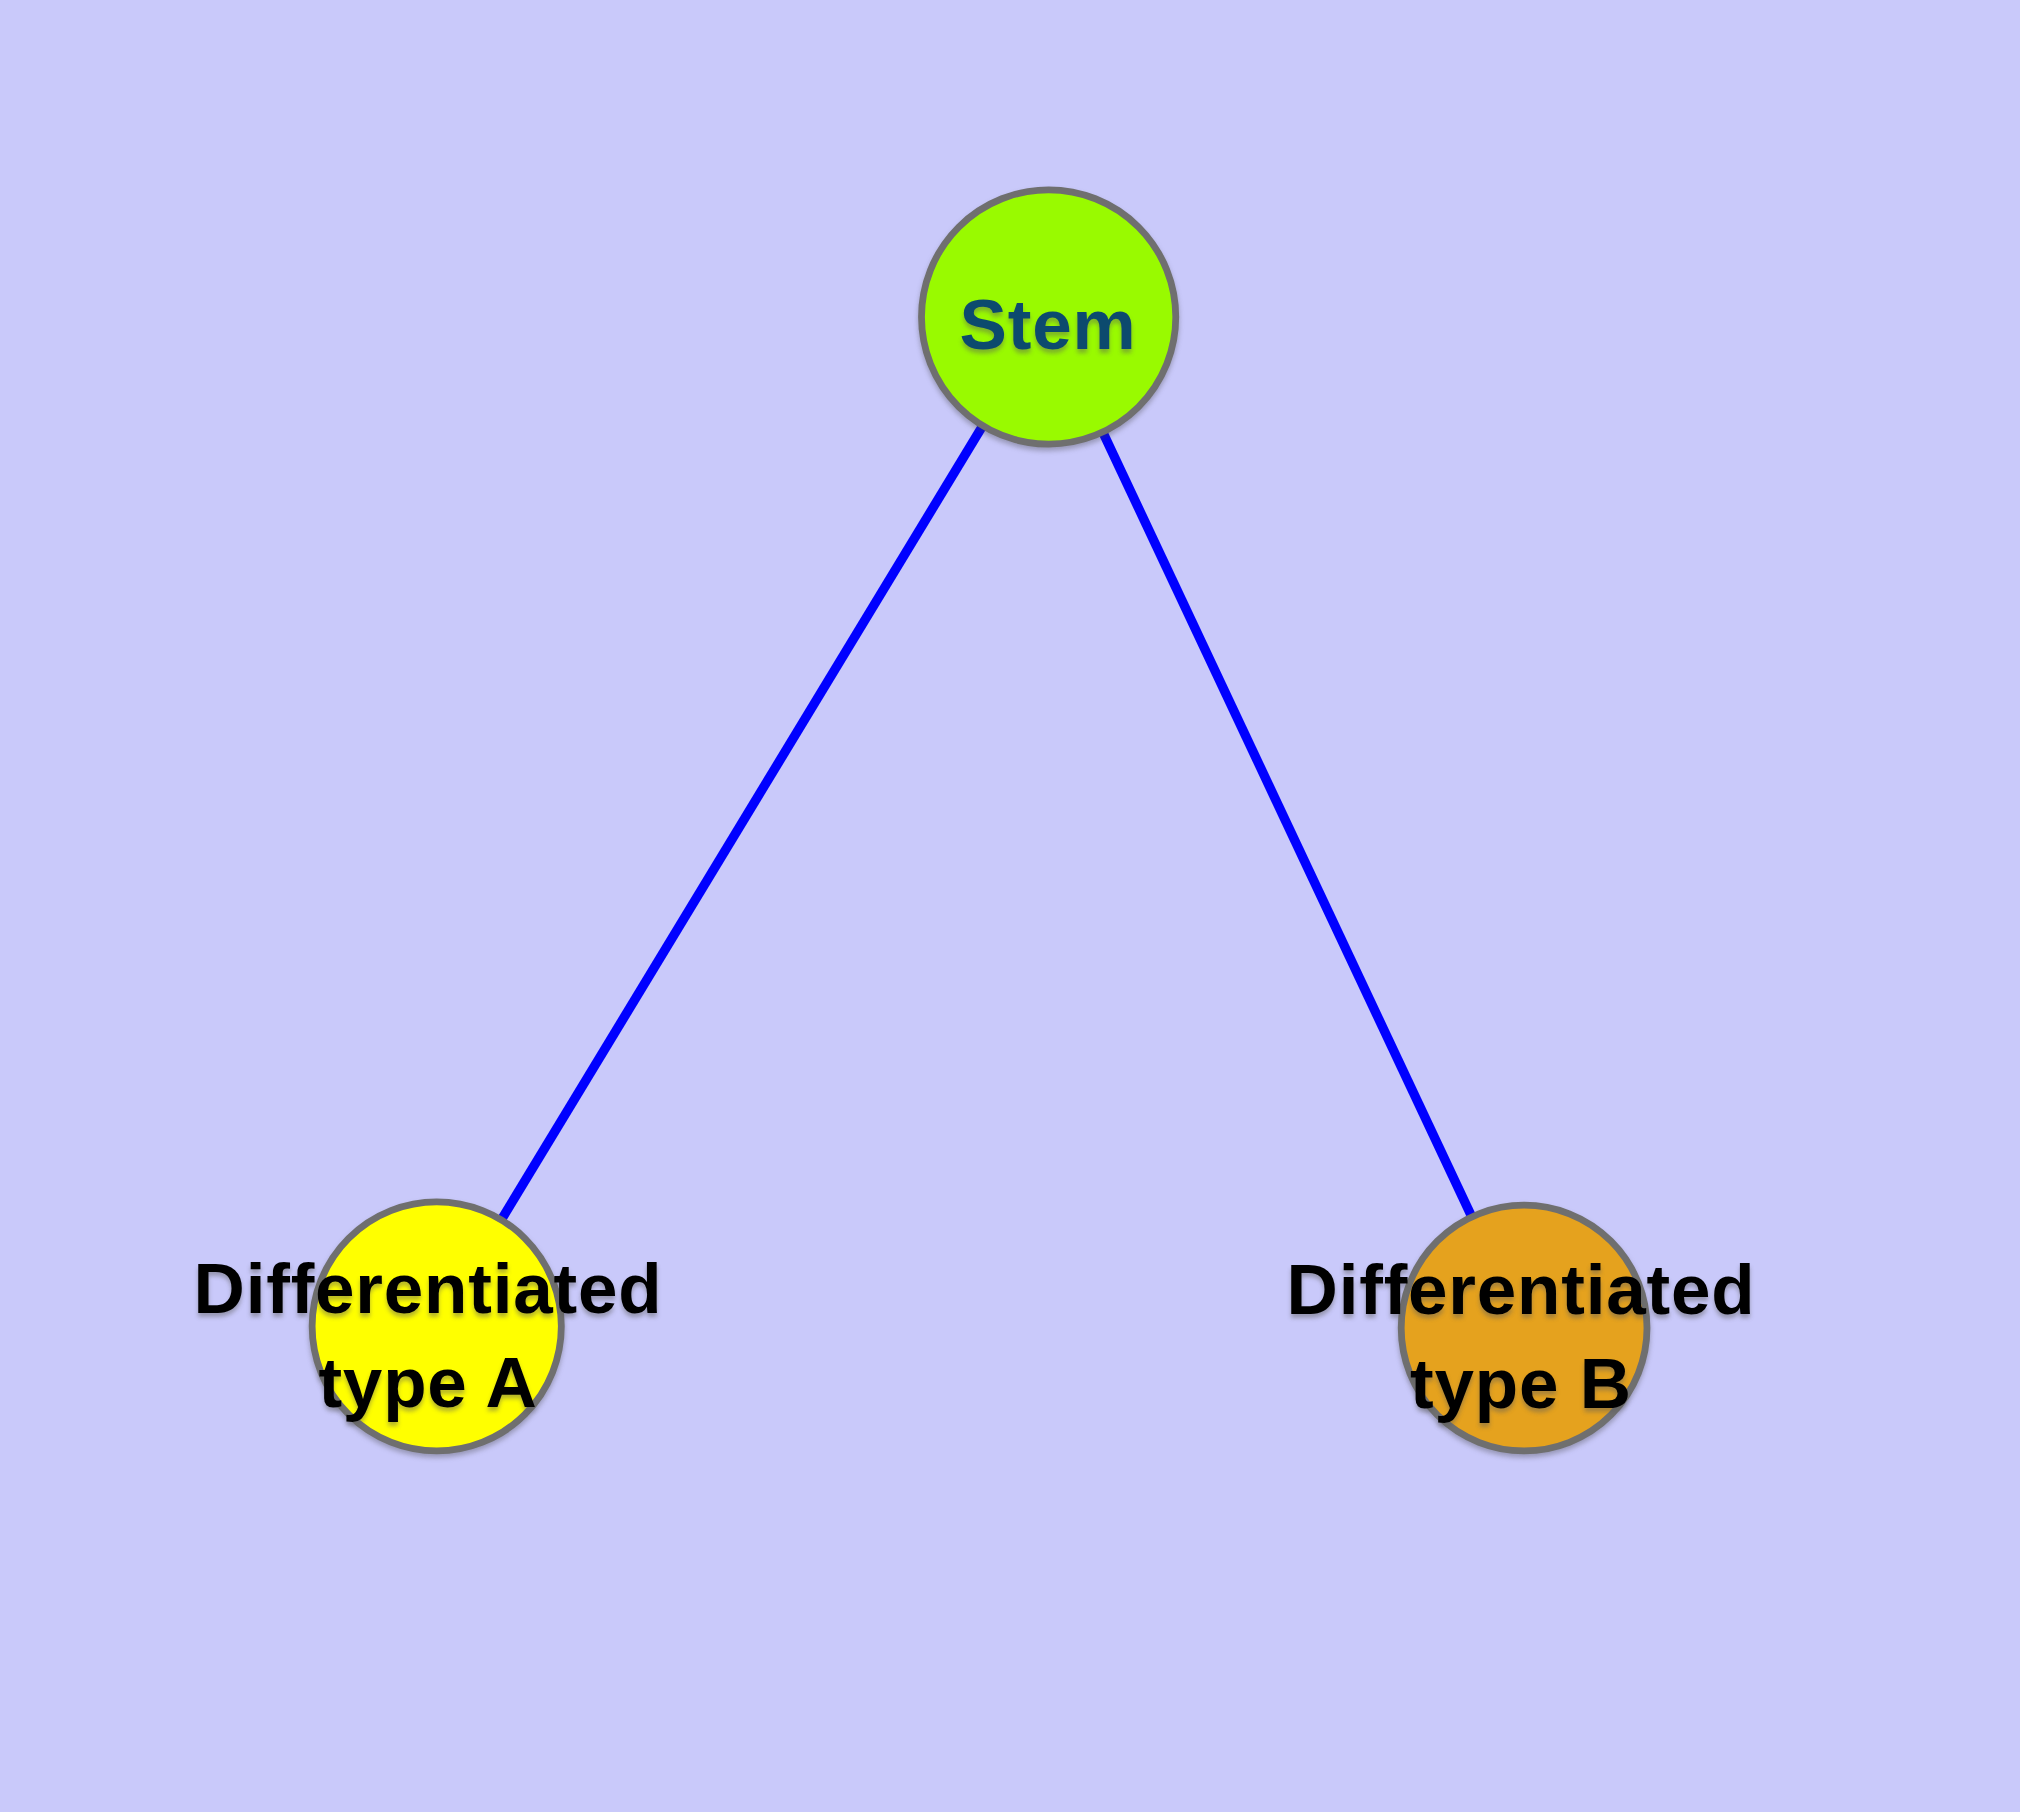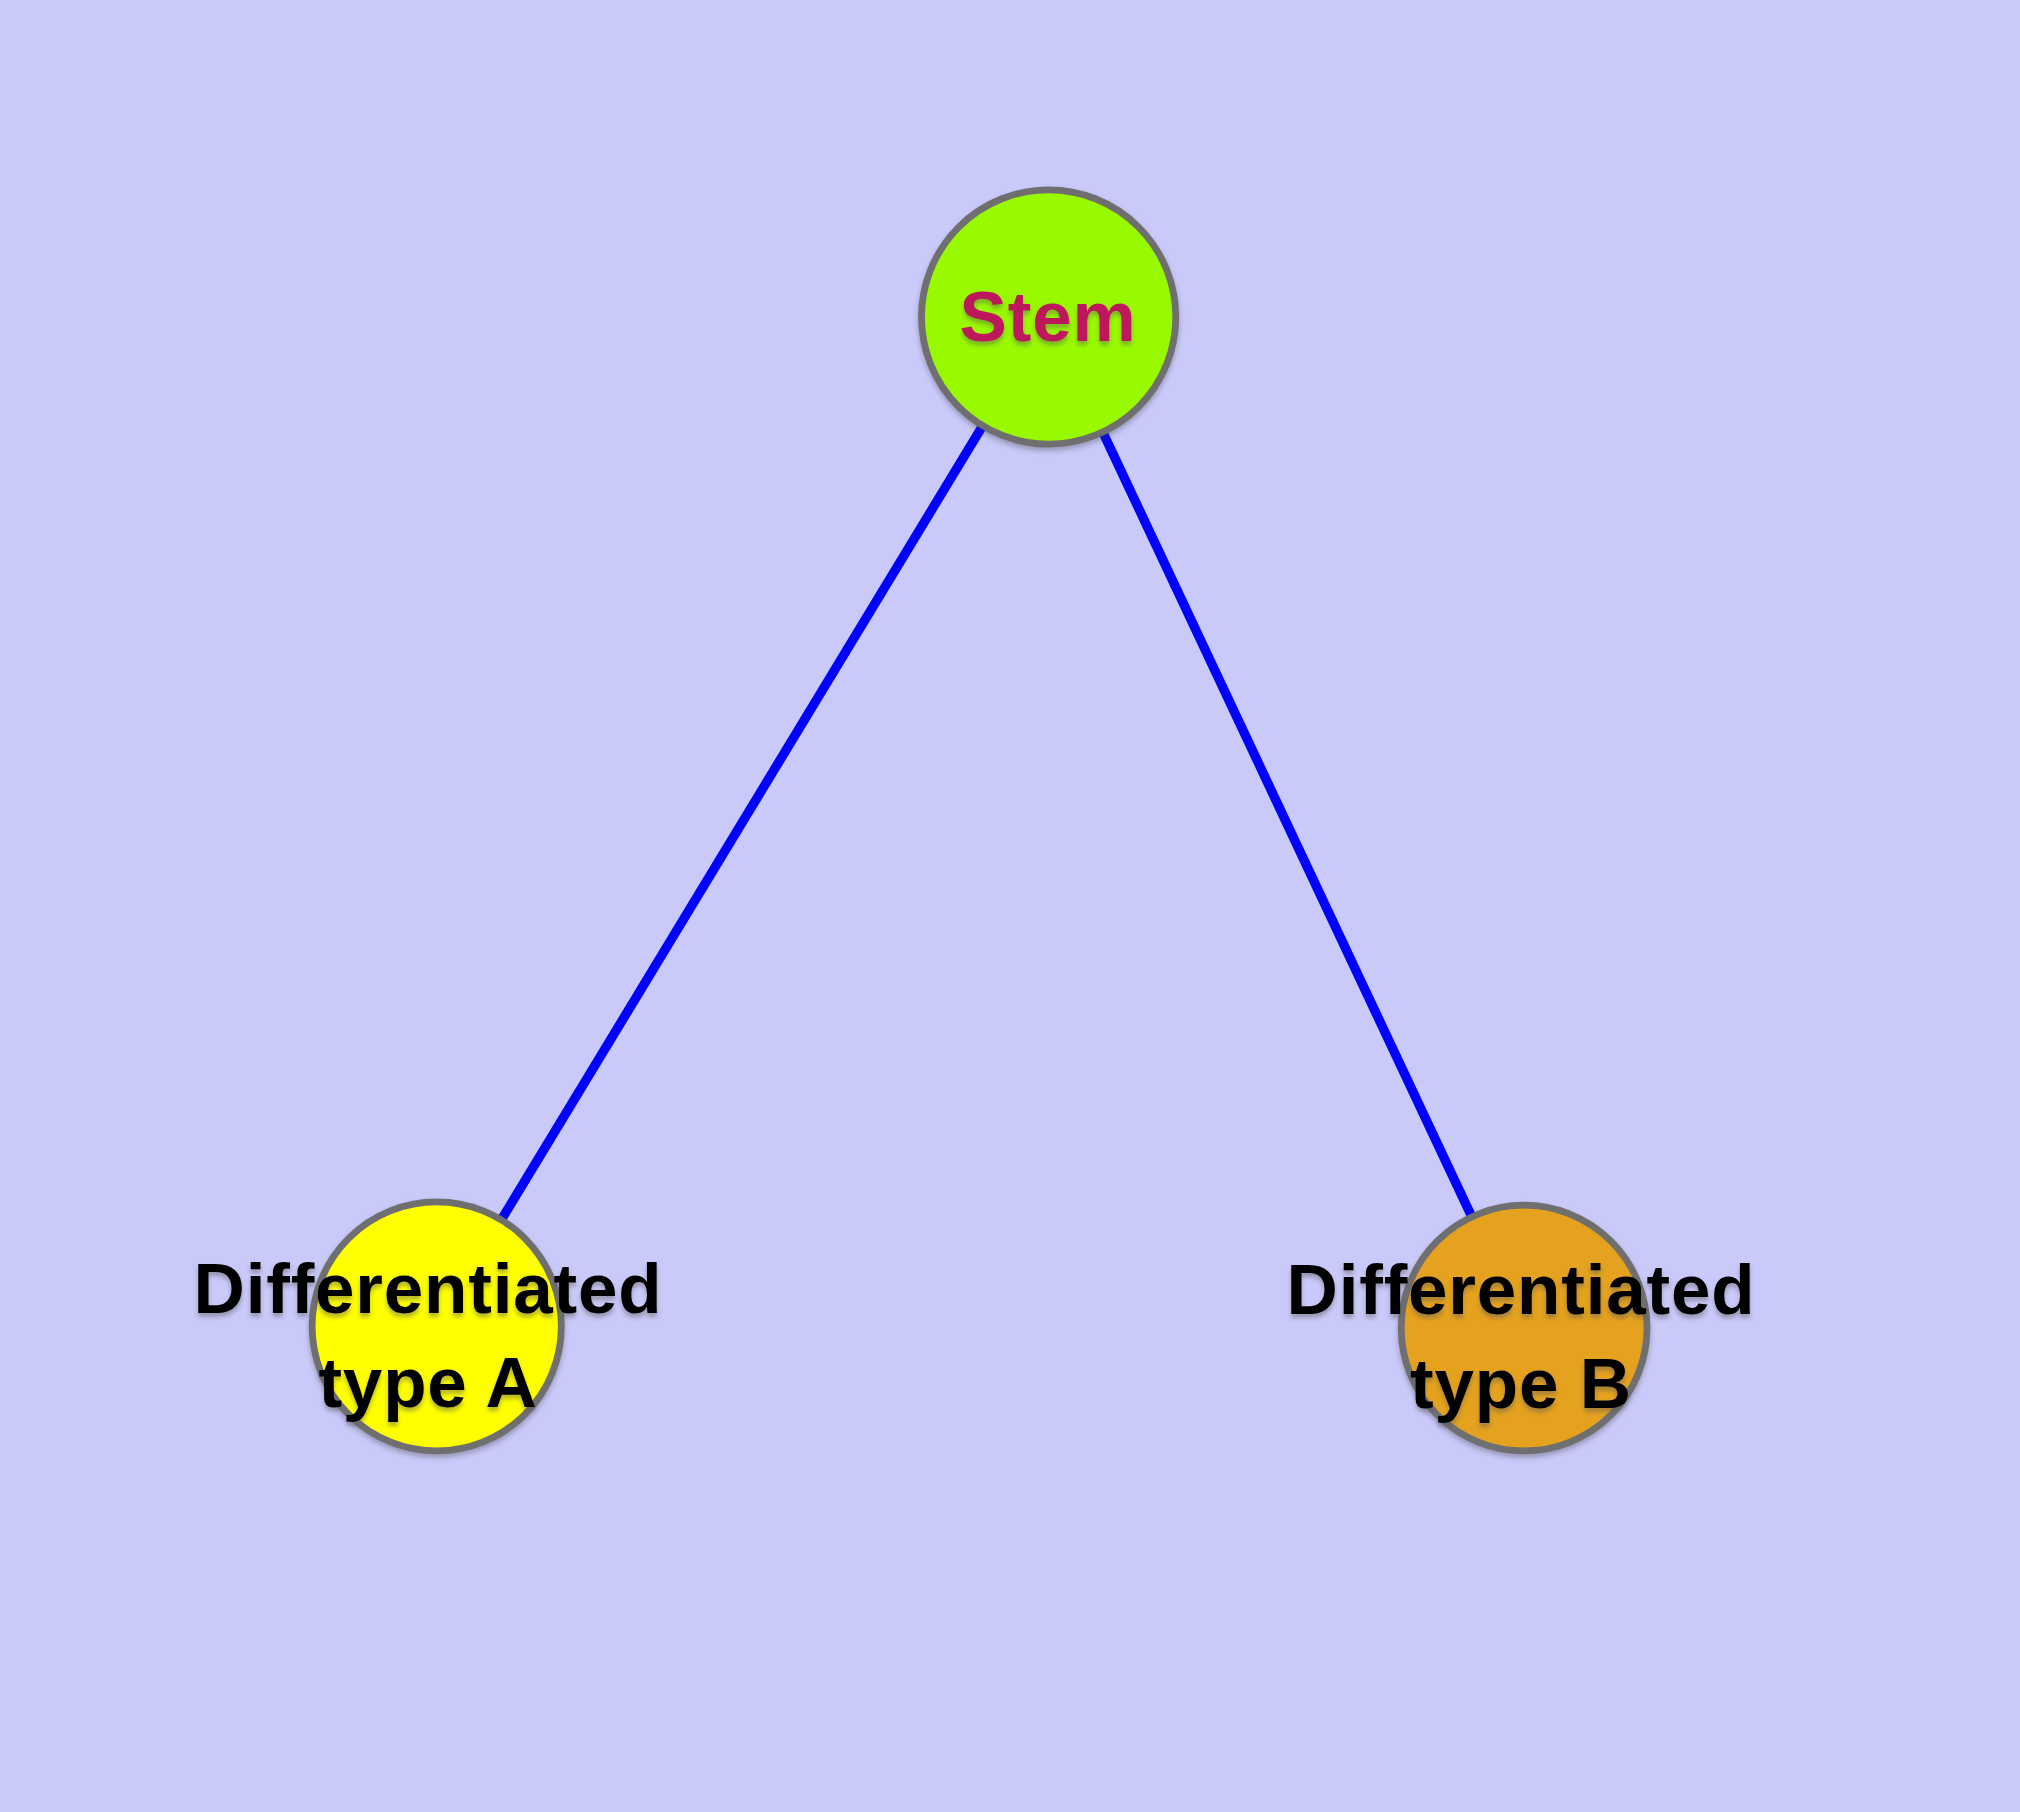--- a/index.html
+++ b/index.html
@@ -52,21 +52,21 @@
       <line class="edge" x1="1237" y1="374" x2="515" y2="1565" stroke="#0000ff"></line>
       <line class="edge" x1="1237" y1="374" x2="1798" y2="1567" stroke="#0000ff"></line>
     </g>
     <g>
       <circle class="node-circle" cx="1237" cy="374" r="150" fill="#99fa00" stroke="#6f6f6f"></circle>
       <circle class="node-circle" cx="515" cy="1565" r="147" fill="#ffff00" stroke="#6f6f6f"></circle>
       <circle class="node-circle" cx="1798" cy="1567" r="145" fill="#e5a21e" stroke="#6f6f6f"></circle>
     </g>
   </svg>
 
-  <div class="node-label" style="left: 1048px; top: 317px; color: #be185d;">Stem</div>
+  <div class="node-label" style="left: 1048px; top: 325px; color: #0c4a6e;">Stem</div>
 
   <div class="node-label" style="left: 428px; top: 1336px; color: rgb(0, 0, 0);">Differentiated
 type A</div>
 
   <div class="node-label" style="left: 1521px; top: 1337px; color: rgb(0, 0, 0);">Differentiated
 type B</div>
 
 </div>
 
 

